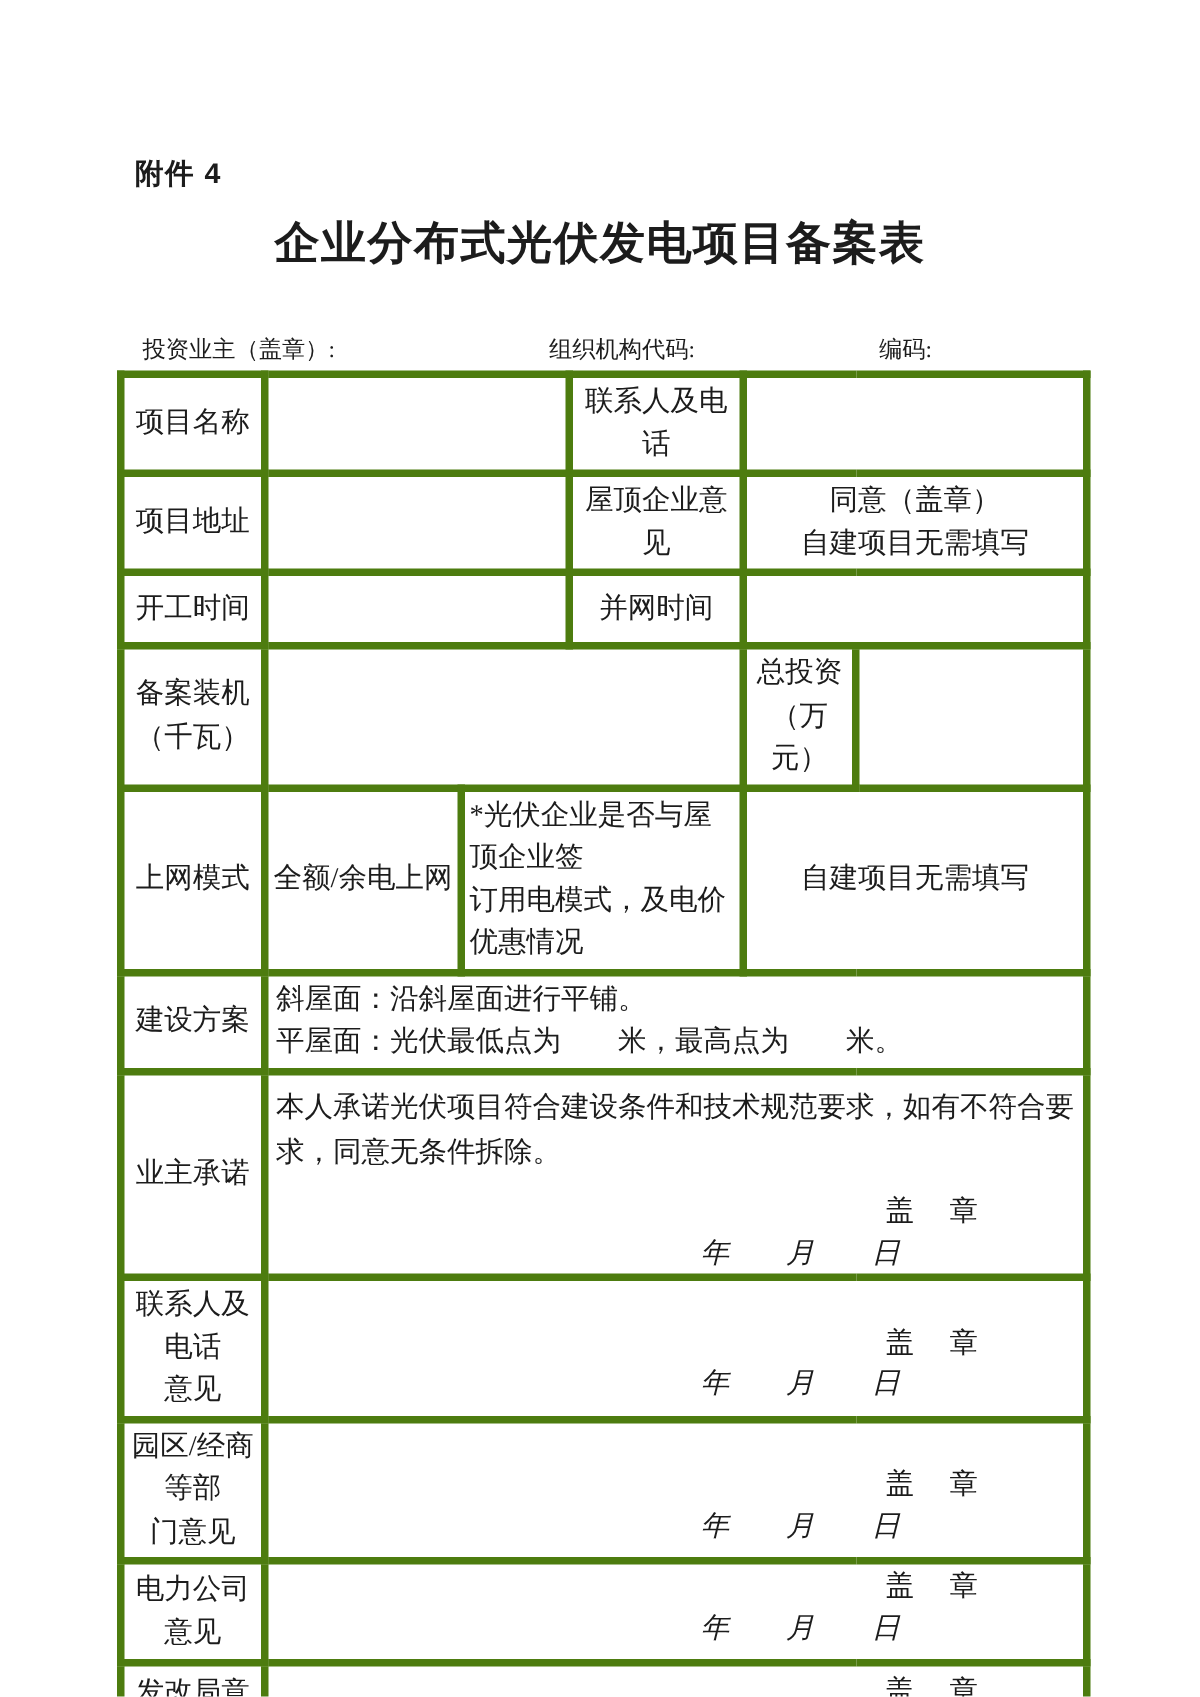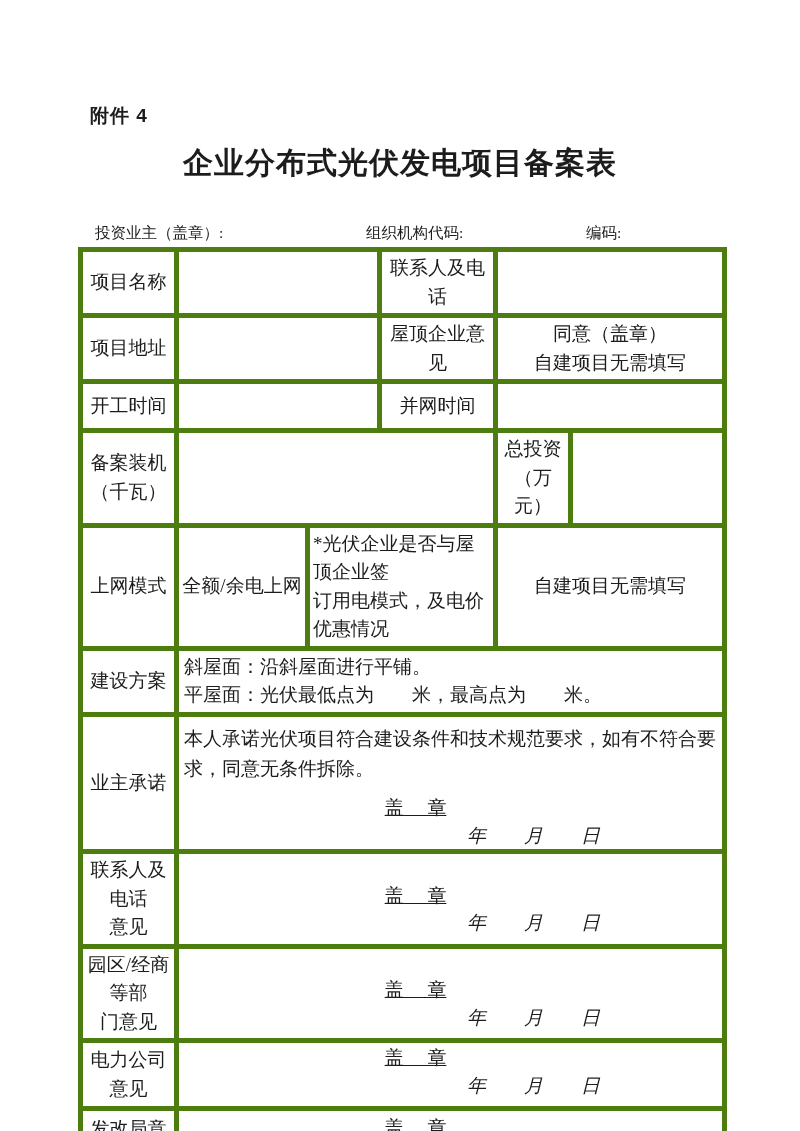--- a/index.html
+++ b/index.html
@@ -80,25 +80,24 @@
     padding: 2px 4px 2px 5px;
     line-height: 1.75;
   }
   td.promise { vertical-align: top; padding: 0; }
   .promise-text {
     text-align: left;
     margin: 7px 5px 0 5px;
     line-height: 1.6;
   }
   .stamp-line {
-    text-align: center;
+    text-align: right;
     padding-right: 70px;
     white-space: pre;
     line-height: 1.45;
-    text-decoration: underline;
   }
   .date-line {
     text-align: right;
     padding-right: 122px;
     white-space: pre;
     line-height: 1.45;
     font-style: italic;
   }
   .promise .stamp-line { margin-top: 10px; }
   td.opinion { vertical-align: bottom; padding: 0 0 7px 0; }

